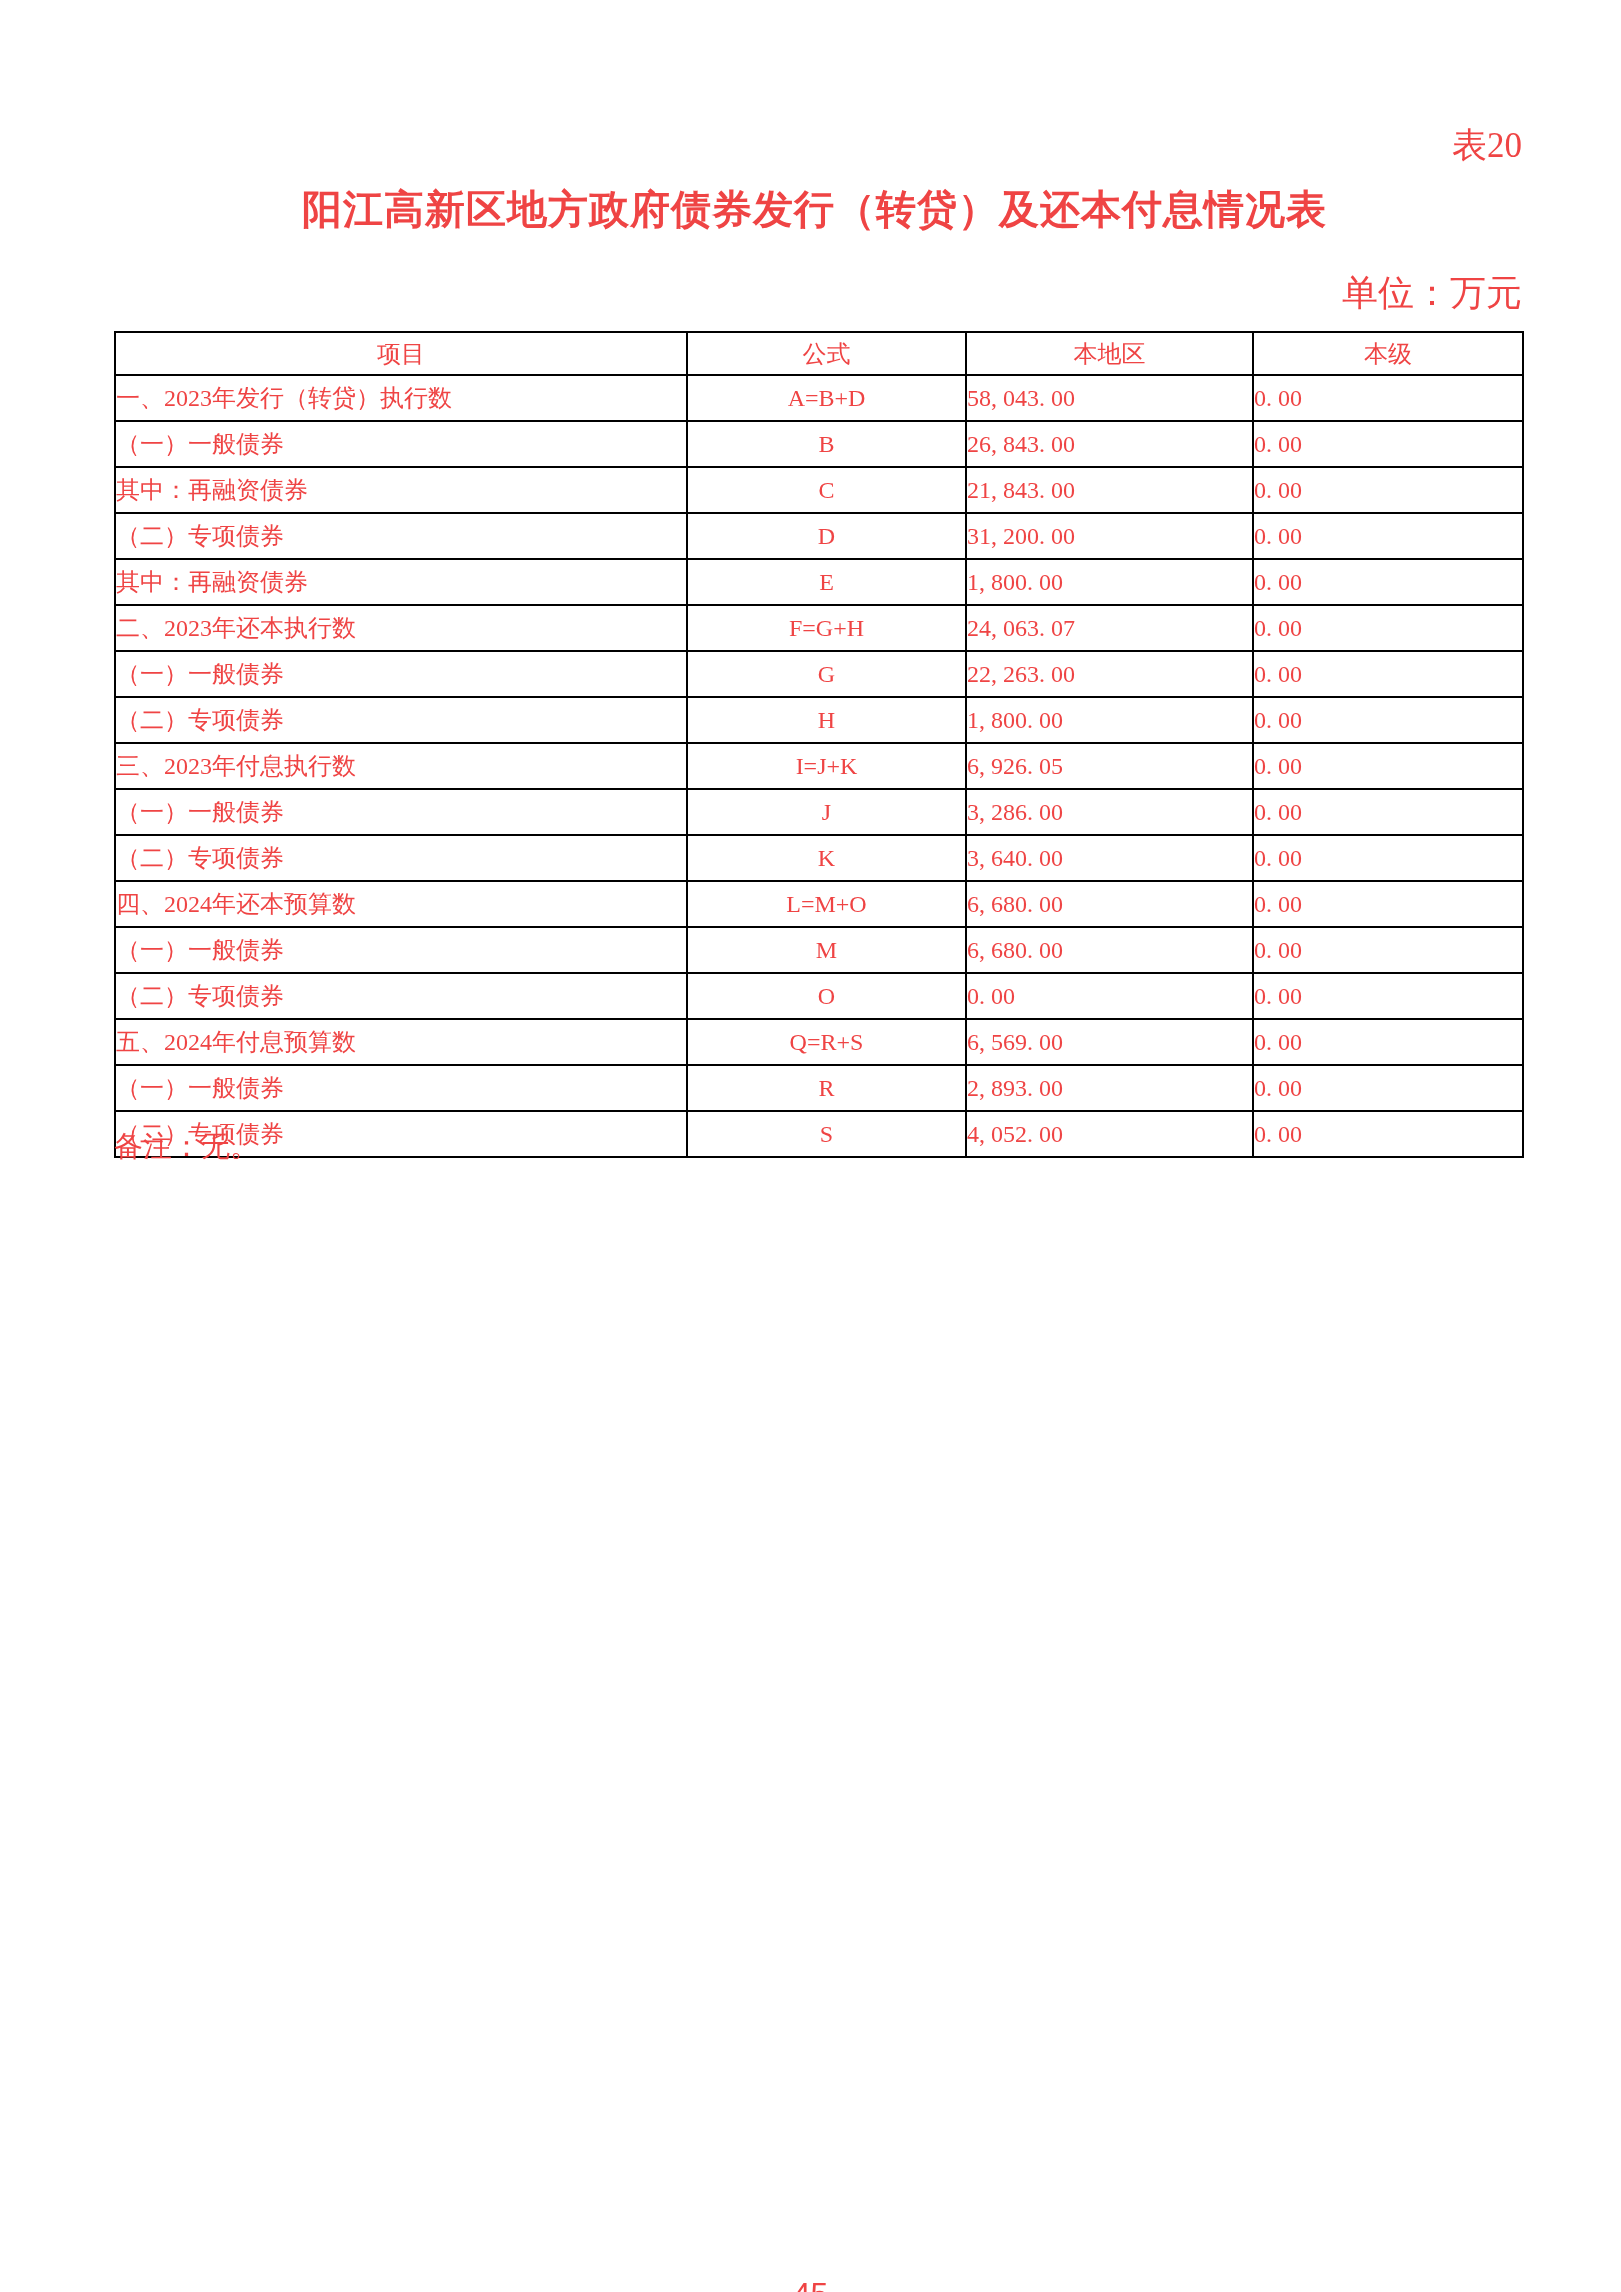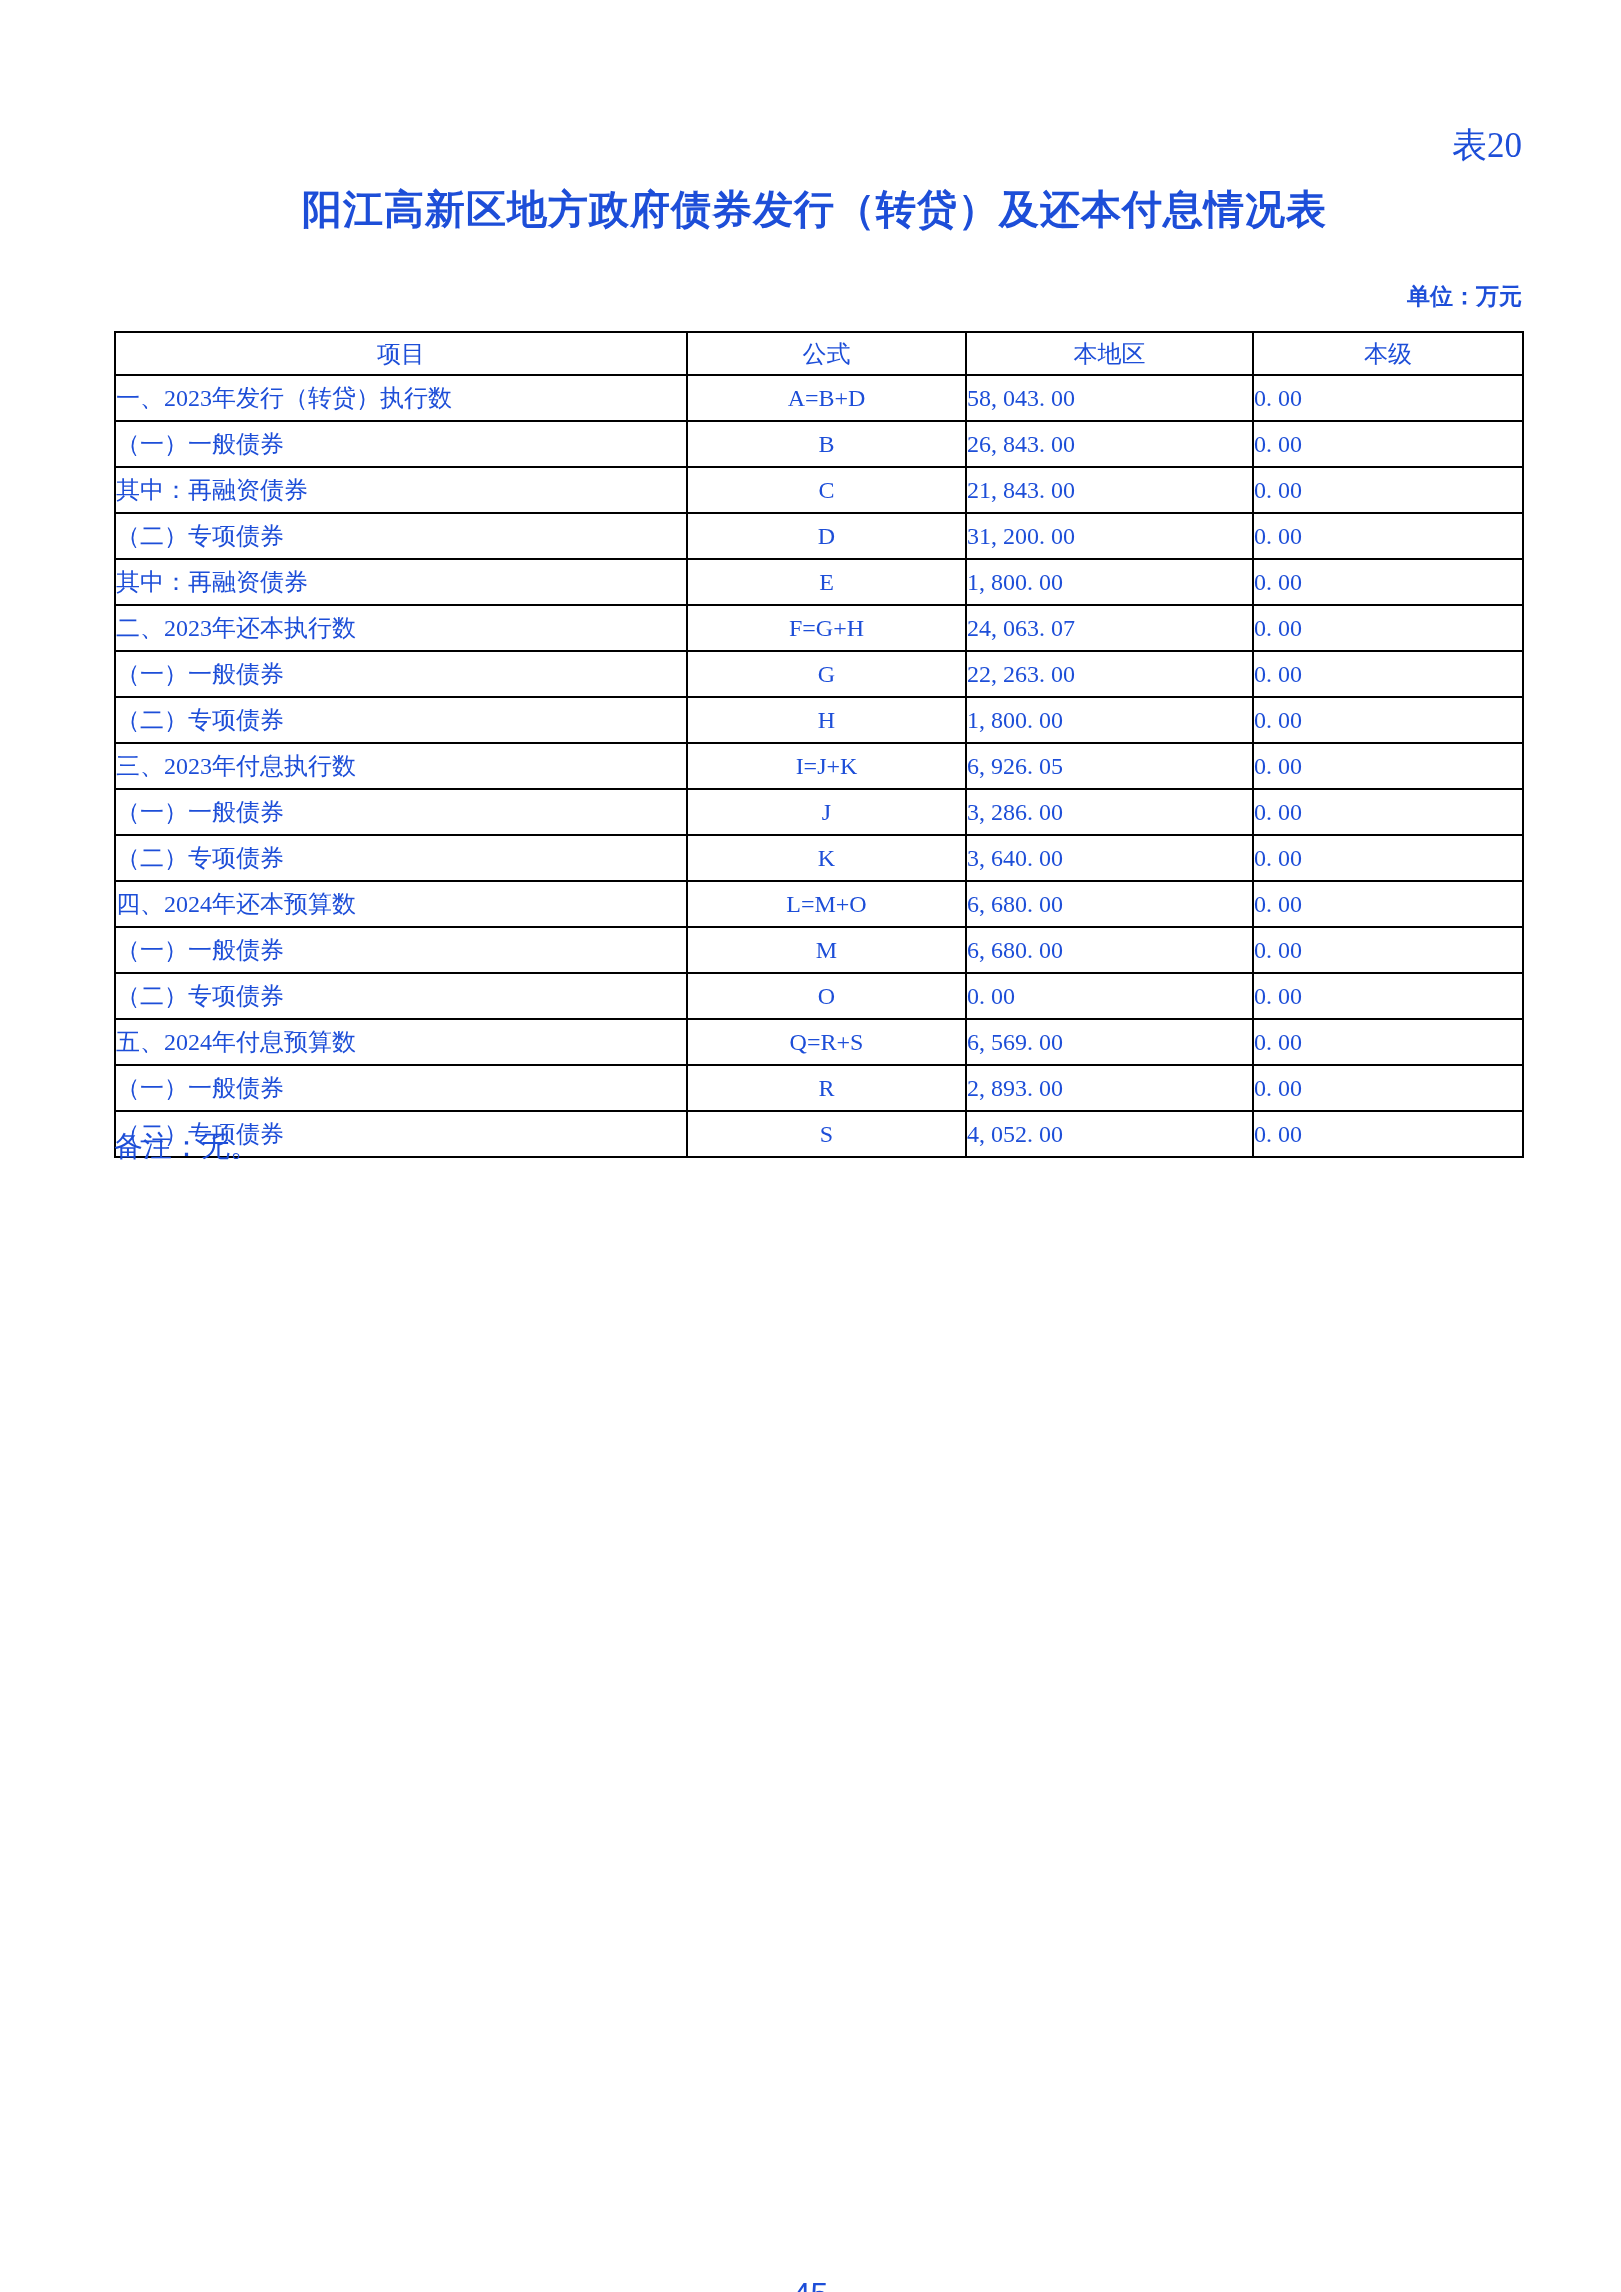--- a/index.html
+++ b/index.html
@@ -1,36 +1,36 @@
 <!DOCTYPE html>
 <html><head>
 <meta charset="utf-8">
 <style>
   html,body{margin:0;padding:0;background:#e9e9e9;}
   .sheet{
     position:relative;
     width:1621px;height:2293px;
     background:#ffffff;
     font-family:"Liberation Serif","DejaVu Serif",serif;
-    color:#1d4ed8;
+    color:#ef4444;
     overflow:hidden;
   }
   .table-tag{
     position:absolute;top:125px;right:99px;
     font-size:35px;line-height:1.2;
   }
   .doc-title{
     position:absolute;top:180px;left:0;width:1621px;
     margin:4px;text-align:center;
     font-size:40px;font-weight:bold;line-height:1.3;
     letter-spacing:1px;
   }
   .unit-label{
-    position:absolute;top:283px;right:99px;
-    font-size:23px;line-height:1.2;font-weight:bold;
+    position:absolute;top:272px;right:99px;
+    font-size:36px;line-height:1.2;
   }
   table.bond{
     position:absolute;top:331px;left:114px;
     width:1408px;
     border-collapse:collapse;
     table-layout:fixed;
     font-size:24px;
   }
   table.bond th,table.bond td{
     border:2px solid #000;

